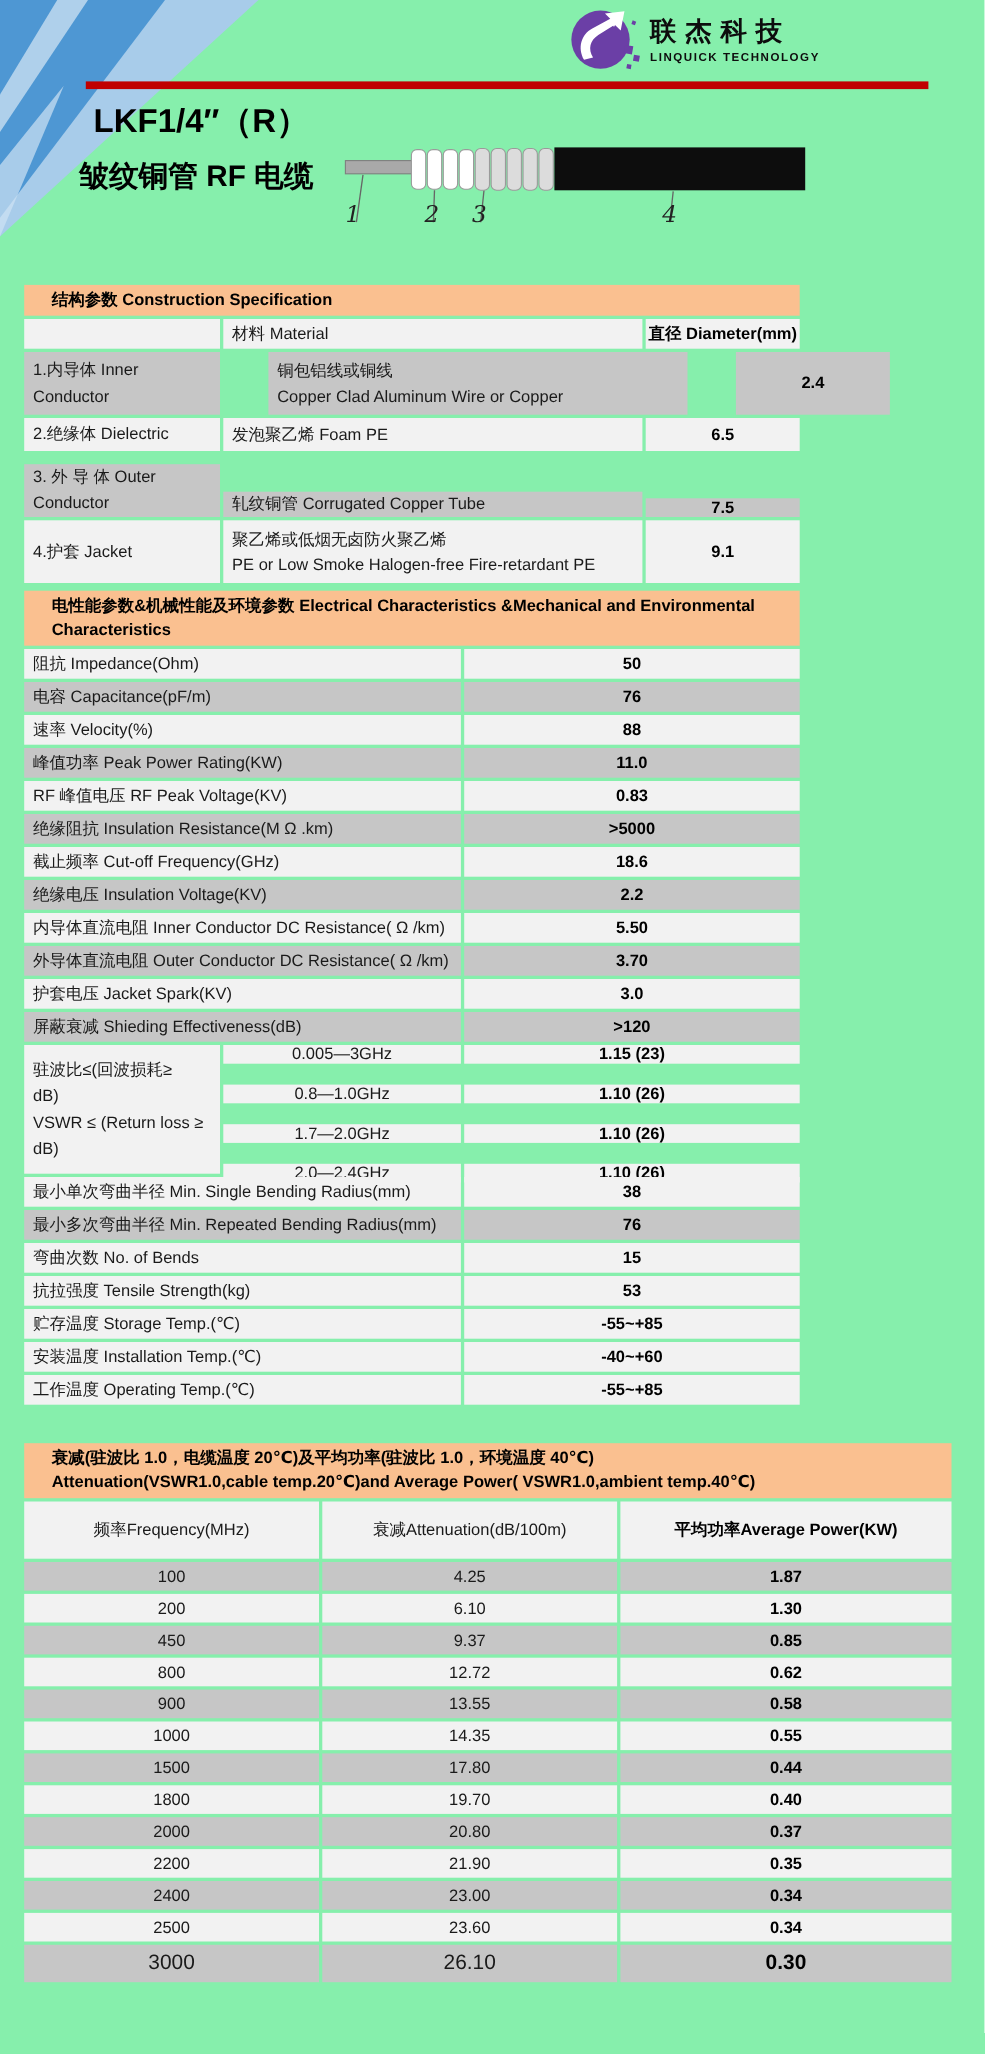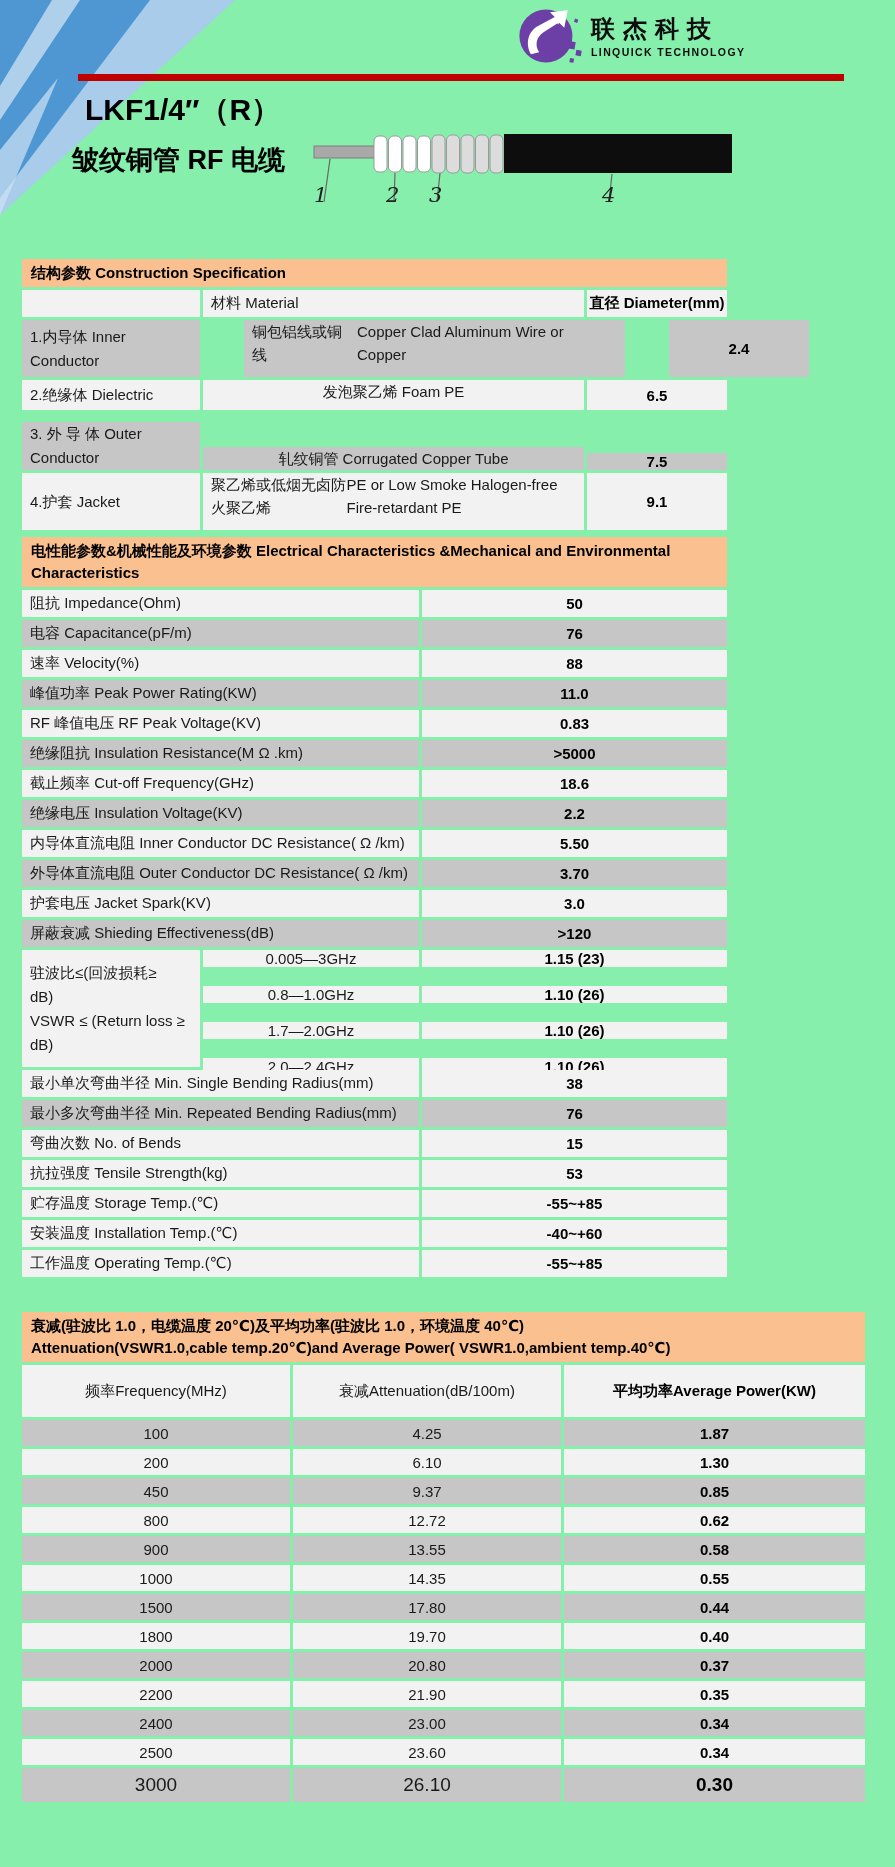--- a/index.html
+++ b/index.html
@@ -16,28 +16,28 @@
   .subtitle{position:absolute;left:72px;top:142px;font-size:27px;font-weight:bold;color:#000;white-space:nowrap}
   .diagram{position:absolute;left:300px;top:128px}
   .callout{position:absolute;font-family:"DejaVu Serif","Liberation Serif",serif;
            font-style:italic;font-size:21px;color:#222}
   #co1{left:314px;top:183px}#co2{left:386px;top:183px}#co3{left:429px;top:183px}#co4{left:602px;top:183px}
   
   .sec{position:absolute;left:22px;width:705px}
   #sec-construction{top:259px}
   #sec-electrical{top:537px}
   #sec-attenuation{top:1312px;width:843px}
-  .ohead{background:#FAC090;font-weight:bold;font-size:15px;color:#000;padding:3px 9px;line-height:22px}
+  .ohead{background:#FAC090;font-weight:bold;font-size:15px;color:#000;padding:3px 25px;line-height:22px}
   
   .trow{display:flex;gap:3px;margin-top:3px;height:27px}
   .cell{display:flex;align-items:center;padding:0 8px;white-space:nowrap;overflow:visible}
   .center{justify-content:center;padding:0;text-align:center}
   .bold{font-weight:bold;color:#000}
   .g{background:#C6C6C6}.l{background:#F2F2F2}
-  .col{align-items:flex-start;justify-content:center;line-height:23px;white-space:normal}
+  .col{flex-direction:column;align-items:flex-start;justify-content:center;line-height:23px;white-space:normal}
   .col2{flex-direction:row;align-items:center;justify-content:center;line-height:24px;white-space:normal;padding:0}
   .wrap{white-space:normal;line-height:24px}
   
   .cw1{width:178px;flex:none}.cw2{width:381px;flex:none}.cw3{width:140px;flex:none}
   
   .ew1{width:397px;flex:none}.ew2{width:305px;flex:none}
   .vw1{width:178px;flex:none}.vw2{width:216px;flex:none}.vw3{width:305px;flex:none}
   
   .aw1{width:268px;flex:none}.aw2{width:268px;flex:none}.aw3{width:301px;flex:none}
   .hrow{height:52px}

